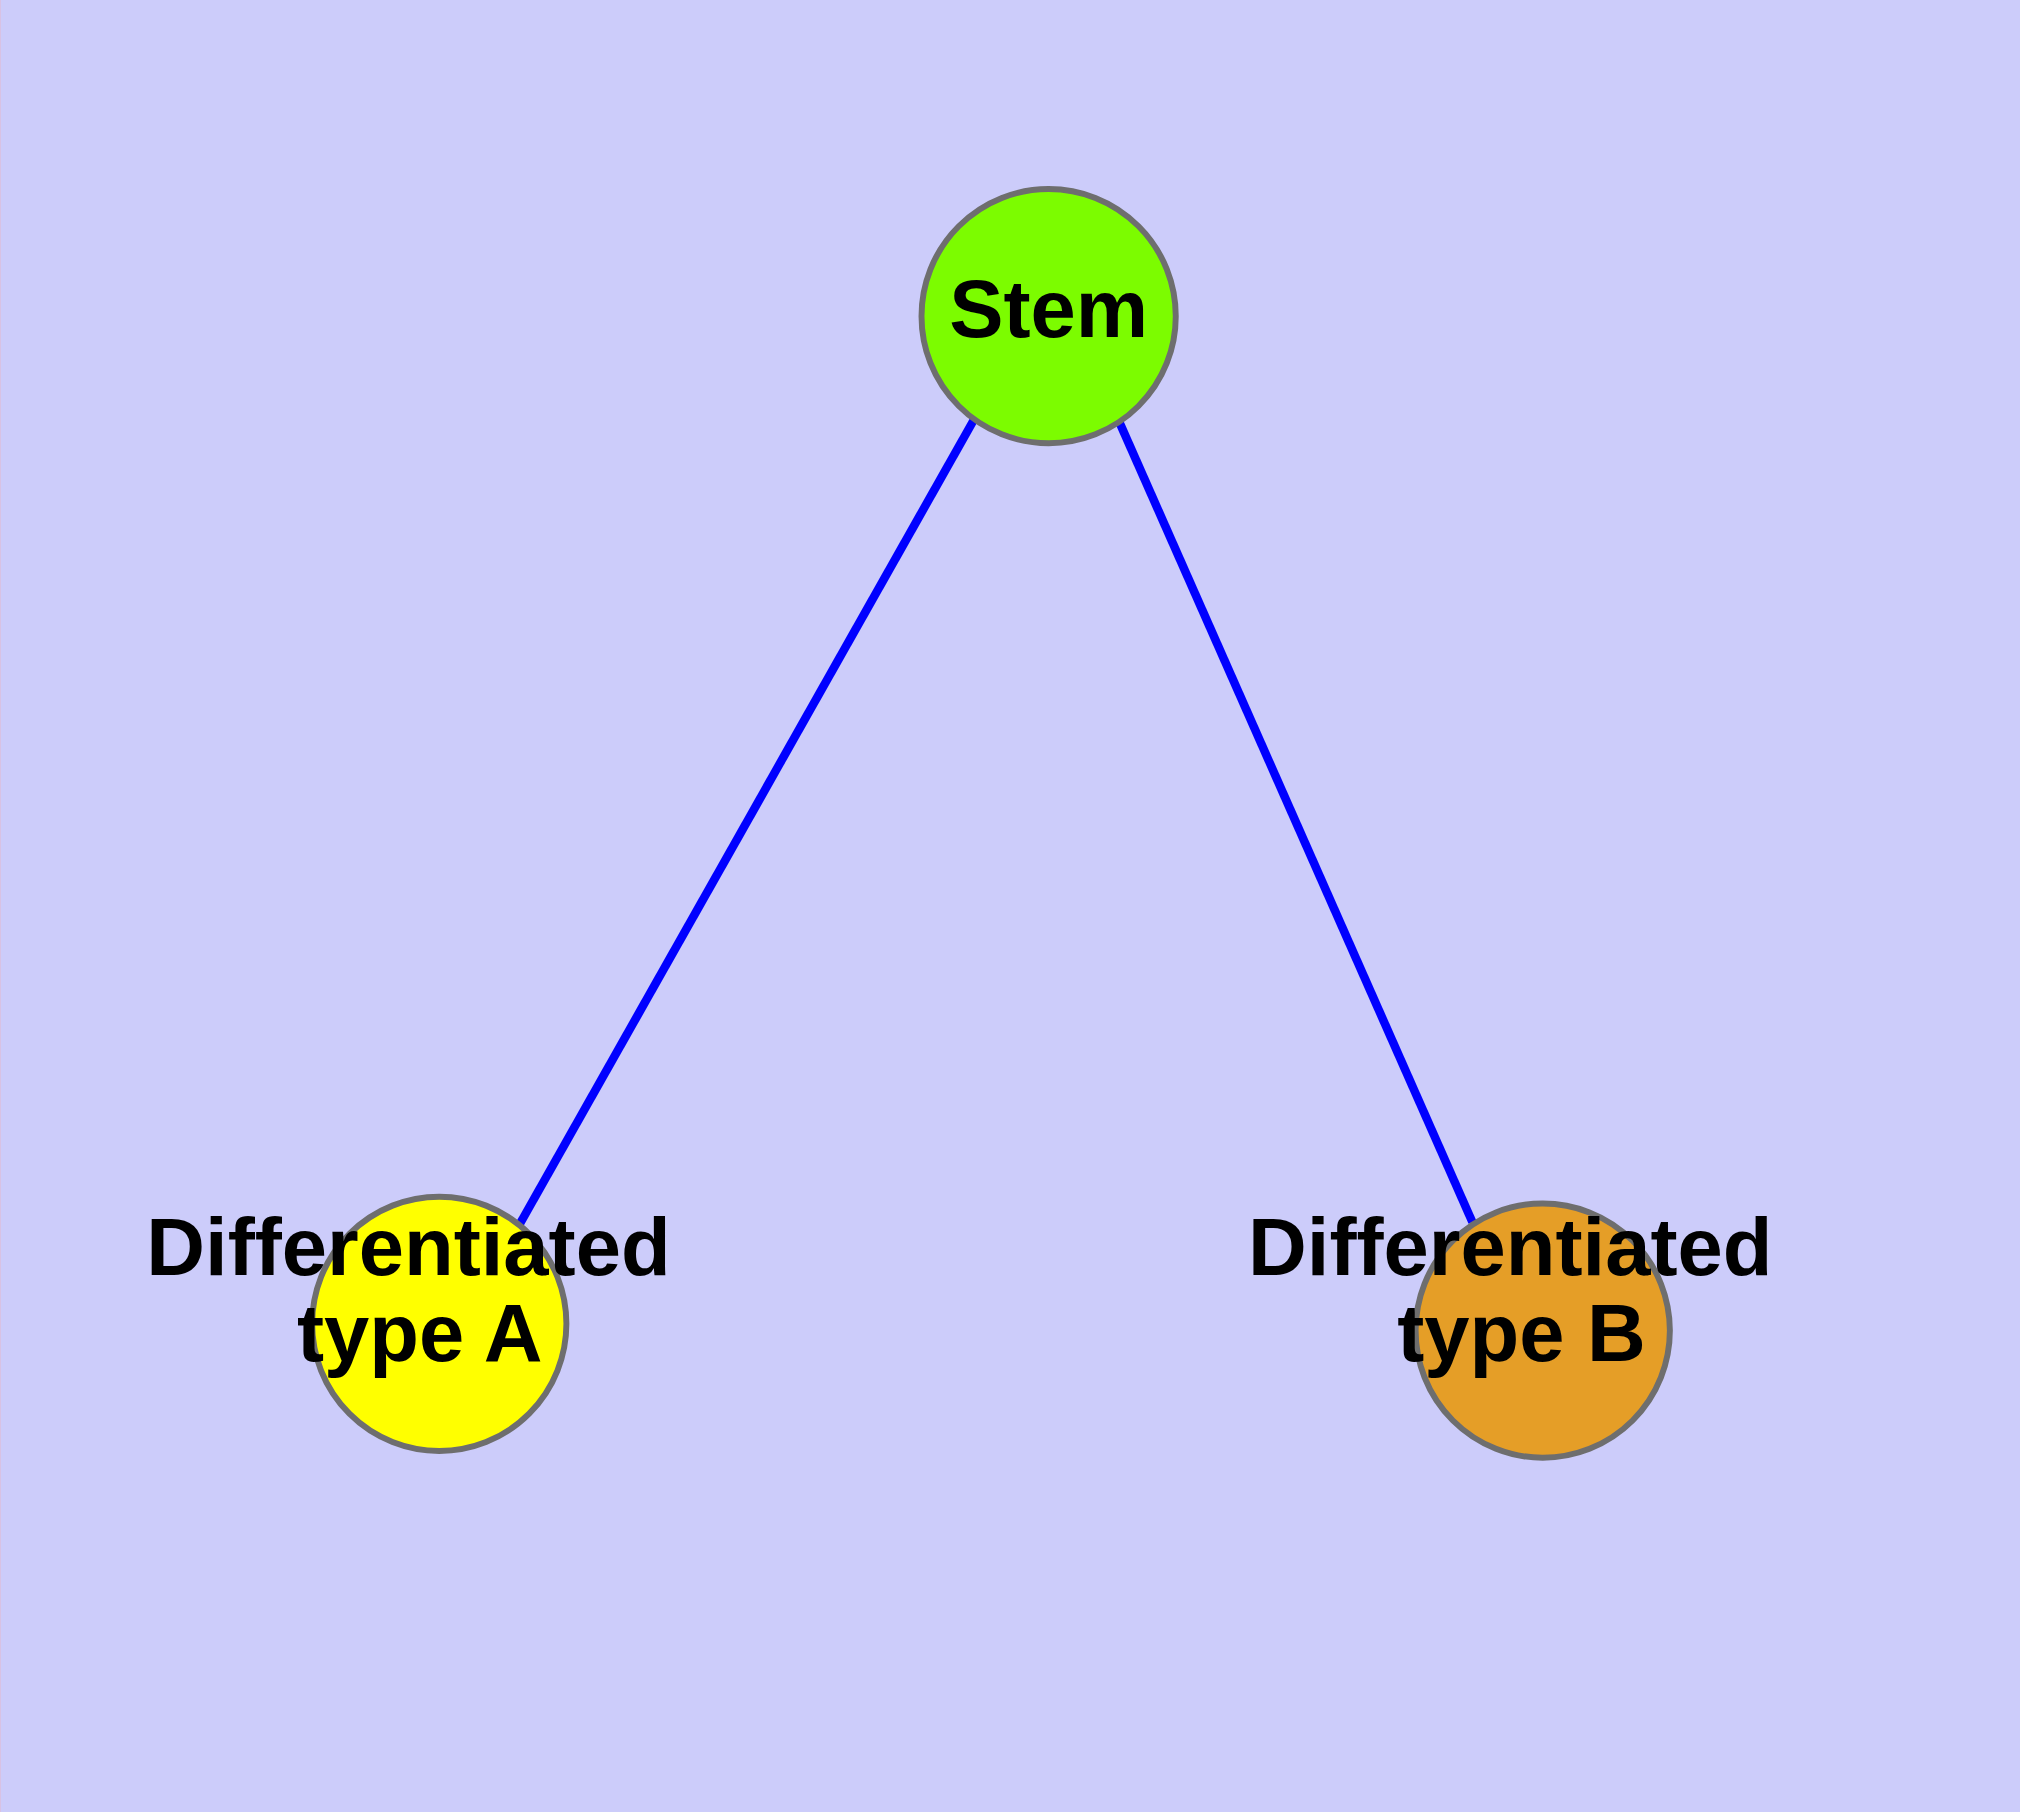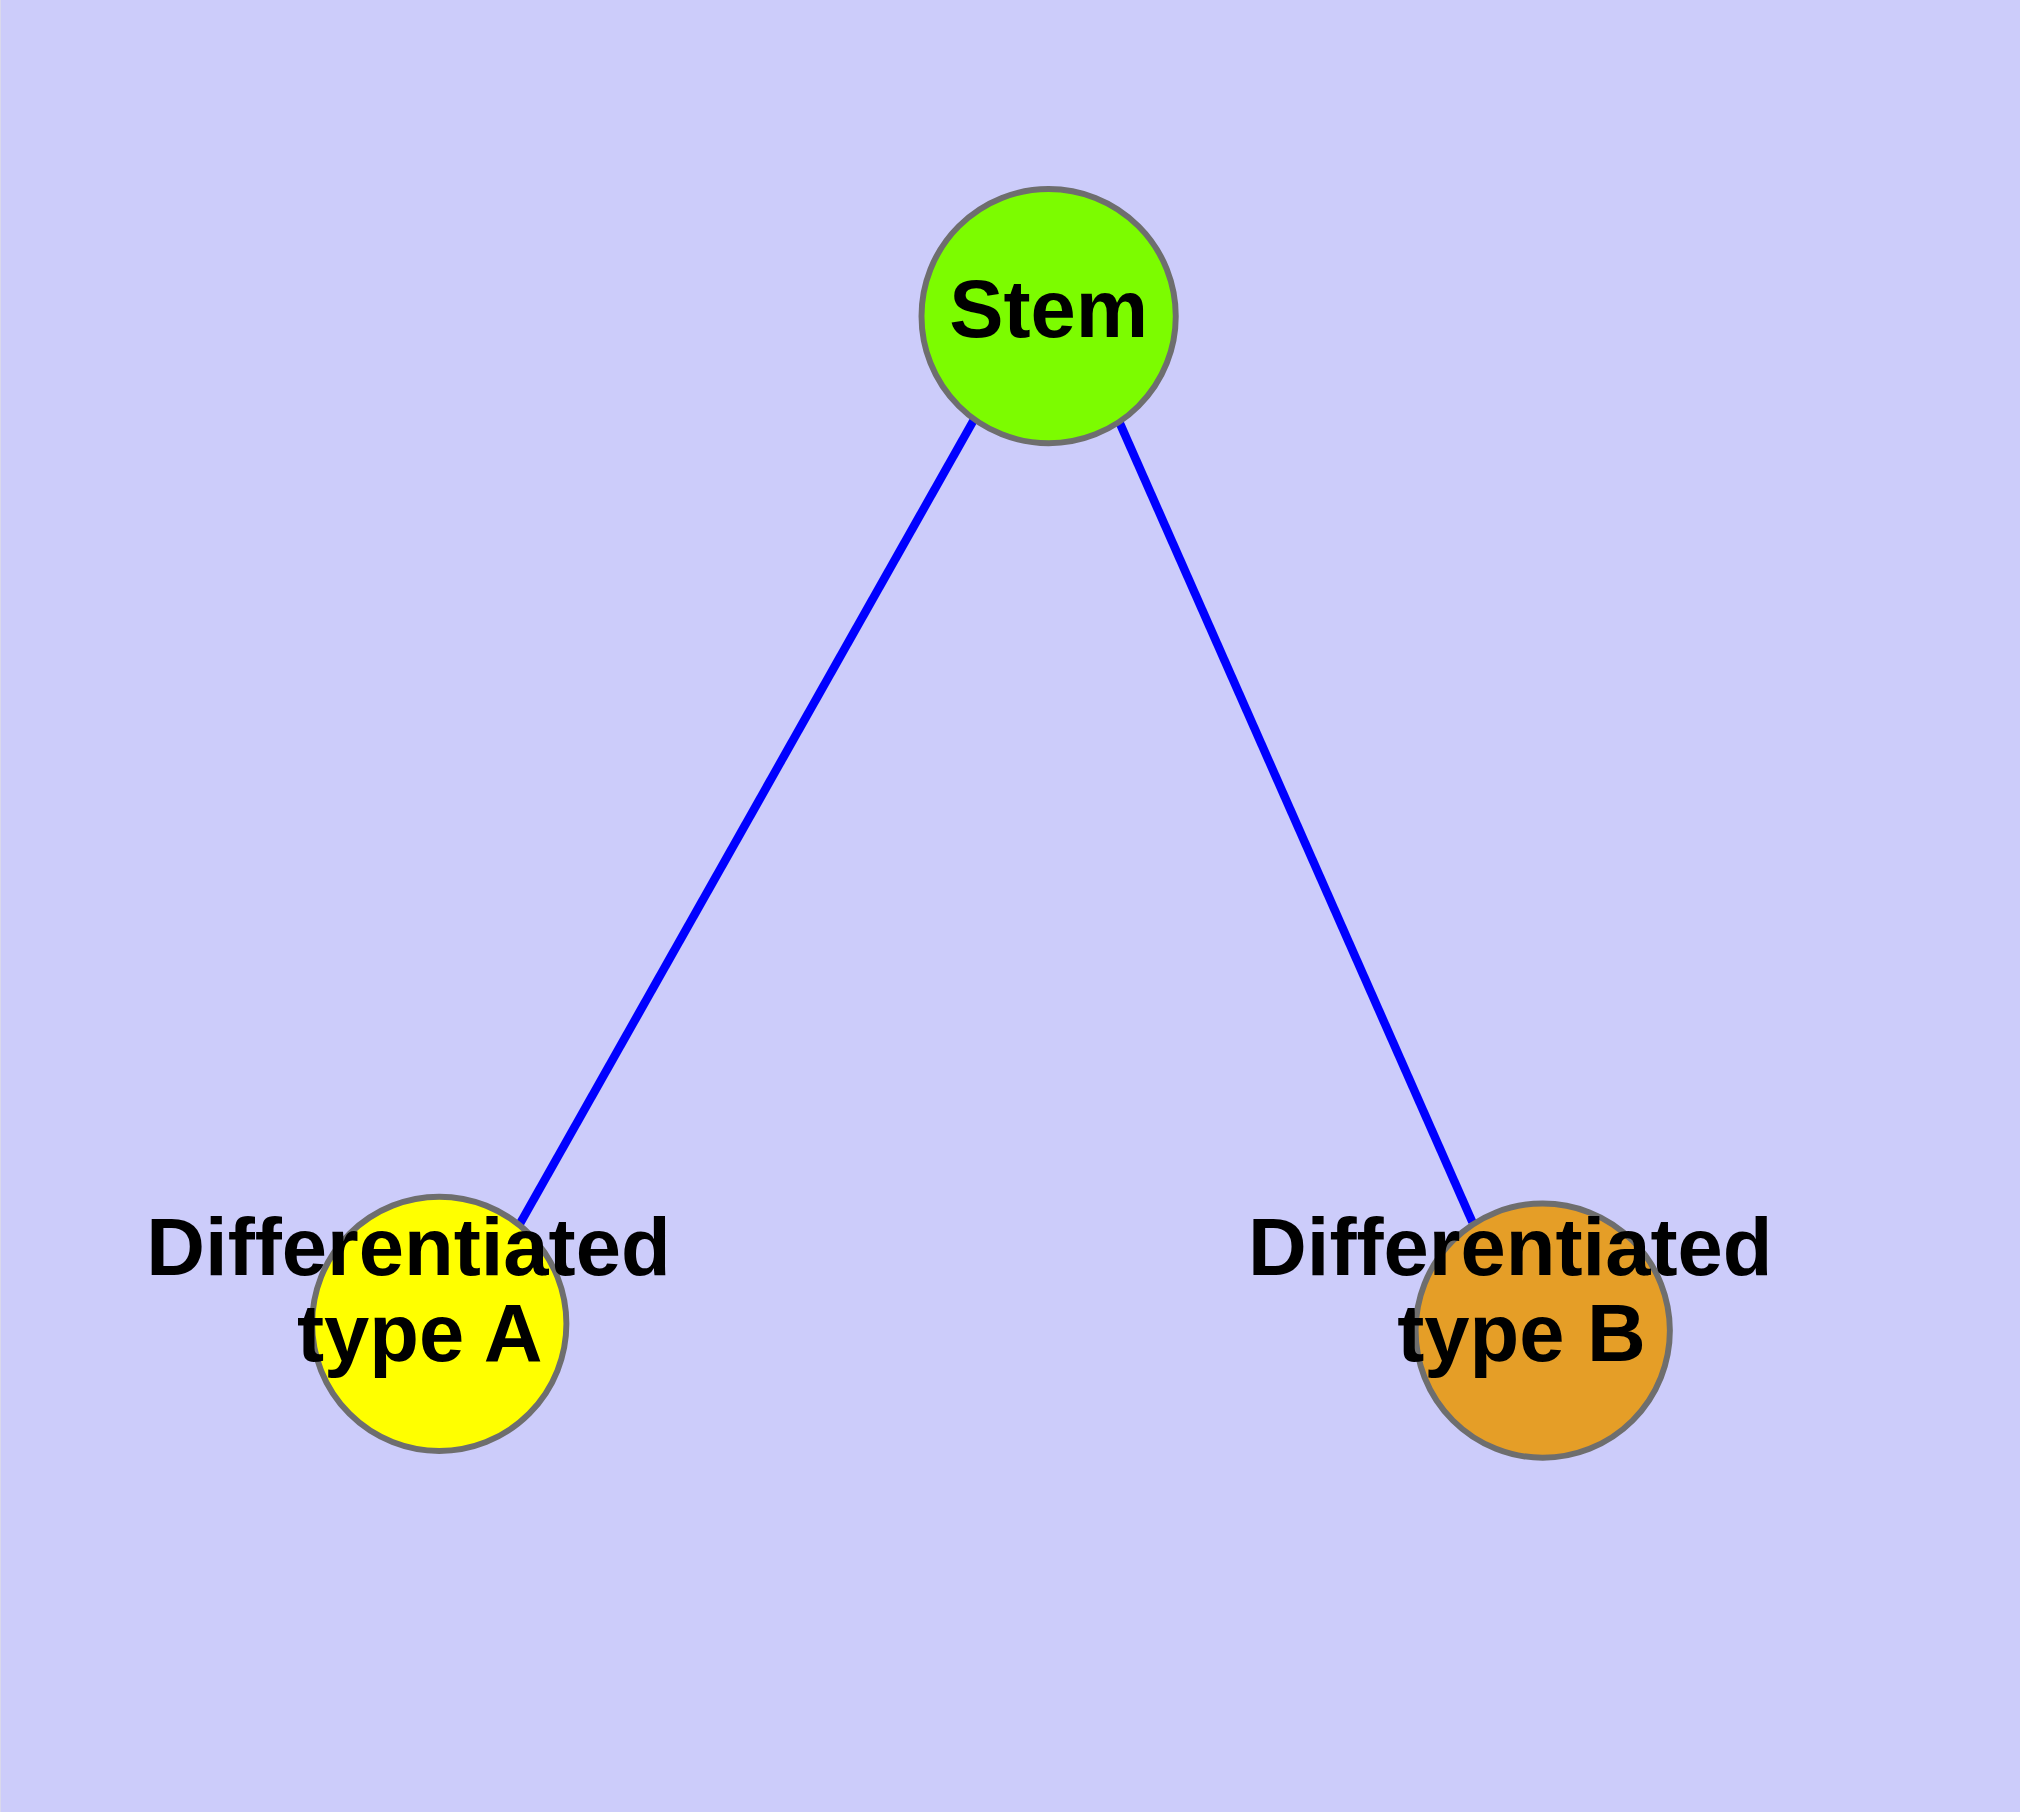--- a/index.html
+++ b/index.html
@@ -35,21 +35,21 @@
     text-anchor: middle;
     dominant-baseline: middle;
     paint-order: normal;
   }
   .node-circle { }
   .edge-line { }
 </style>
 </head>
 <body style="width: 2021px; height: 1812px; background: rgb(204, 204, 250);">
 
-<div id="graph-canvas" style="width: 2021px; height: 1812px; background: #fef9c3;">
+<div id="graph-canvas" style="width: 2021px; height: 1812px; background: #fca5a5;">
   <svg id="graph-svg" viewBox="0 0 2384 2138" xmlns="http://www.w3.org/2000/svg" style="width: 2021px; height: 1812px;">
 
     <rect id="bg-rect" x="0" y="0" width="2384" height="2138" fill="#ccccfa"></rect>
 
     <g id="edges-group">
       <line class="edge-line" id="edge-0" x1="1149" y1="495" x2="612" y2="1446" stroke="#0000ff" stroke-width="10" stroke-linecap="butt"></line>
       <line class="edge-line" id="edge-1" x1="1320" y1="497" x2="1737" y2="1442" stroke="#0000ff" stroke-width="10" stroke-linecap="butt"></line>
     </g>
 
     <g id="nodes-group">

